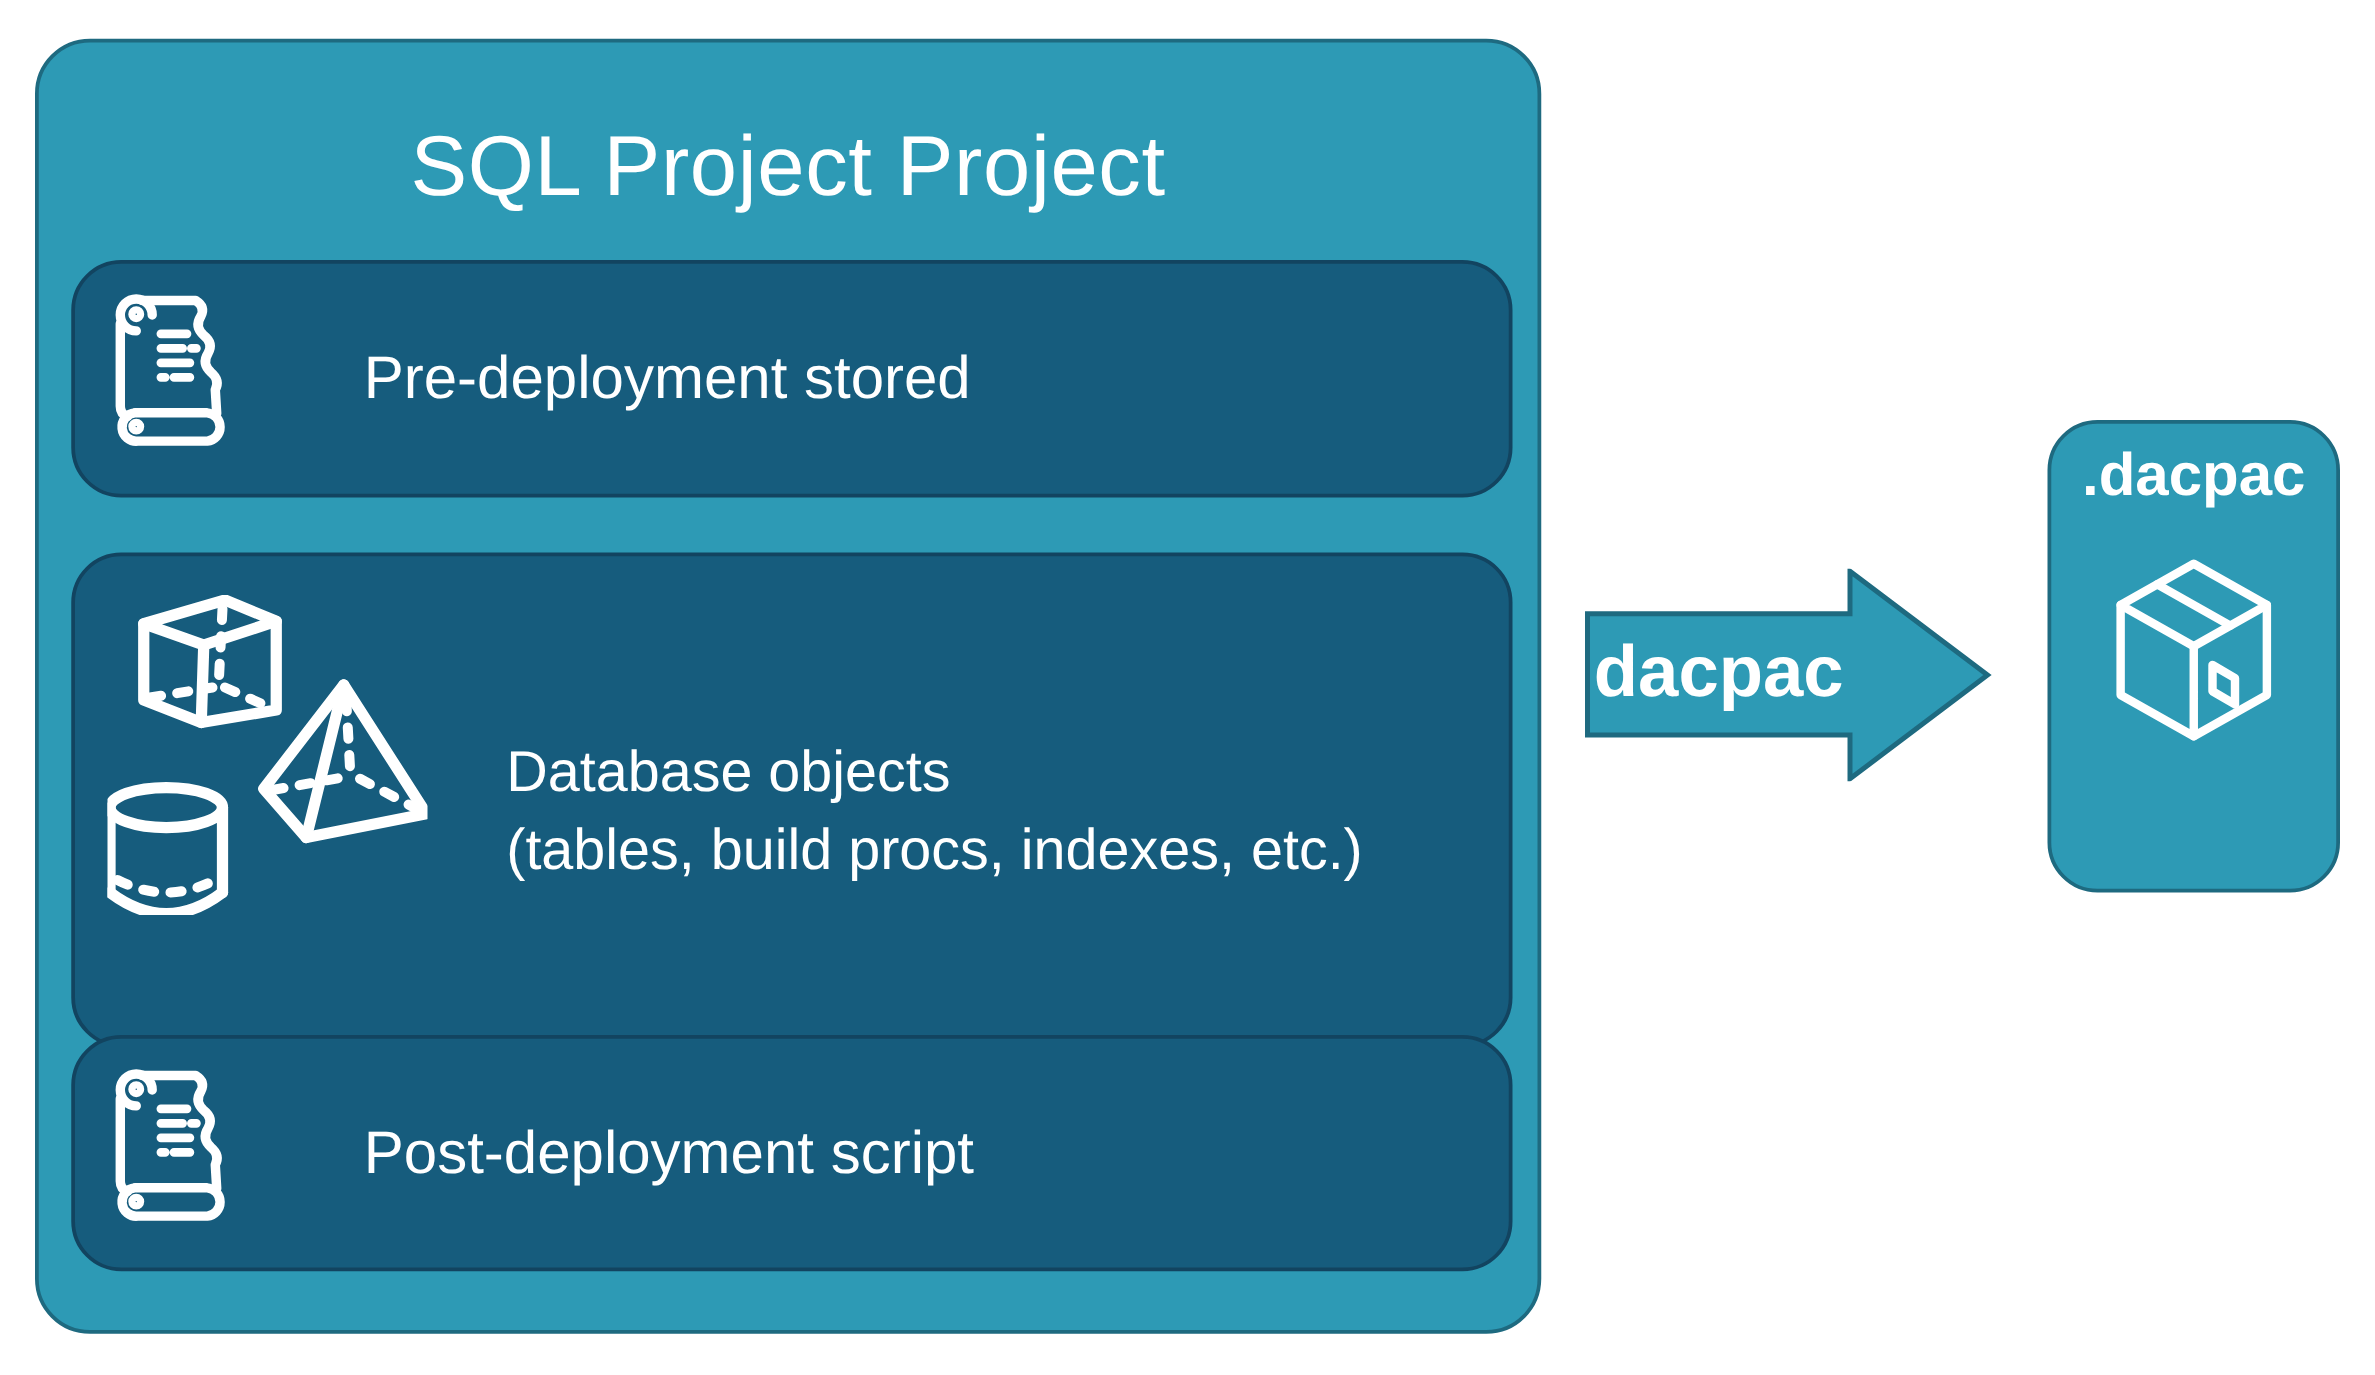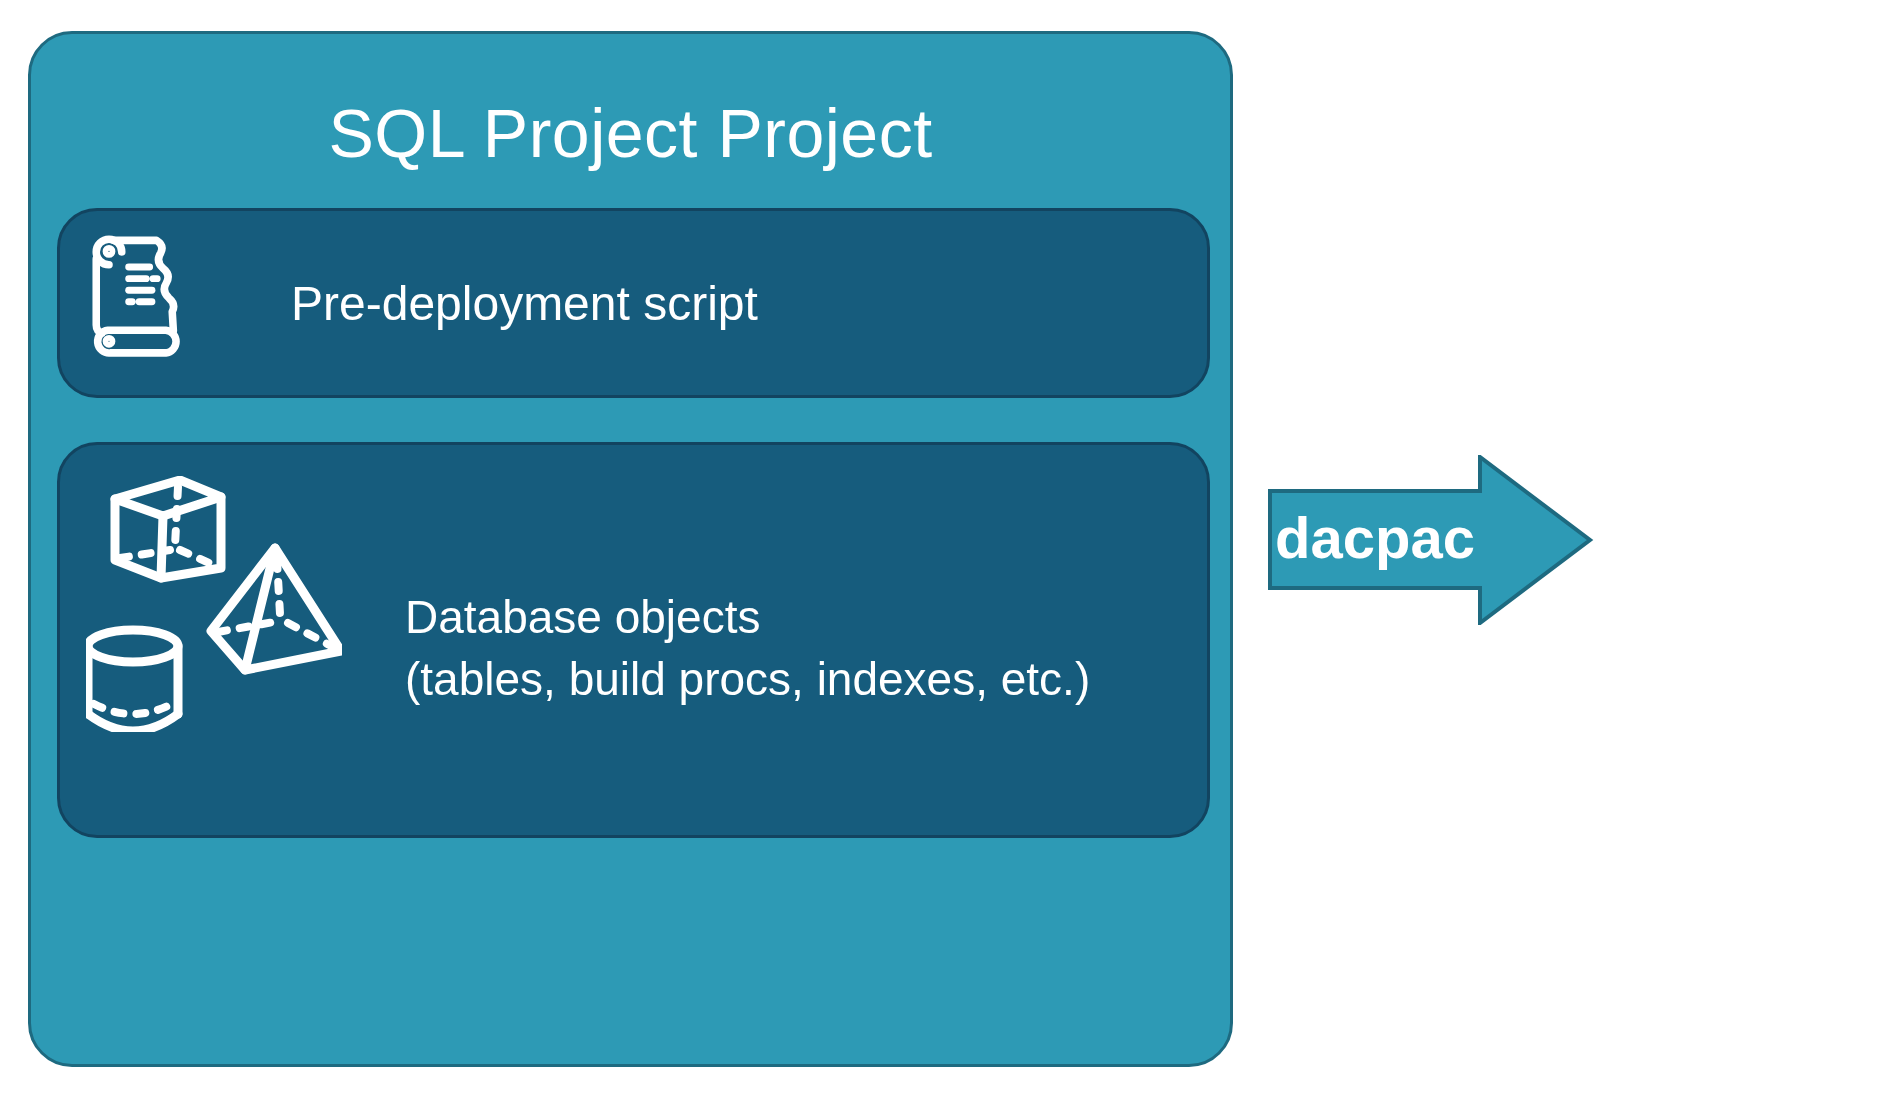--- a/index.html
+++ b/index.html
@@ -107,21 +107,21 @@
           <path d="M24 84.5 H74 A9.8 9.8 0 0 1 74 104 H26 A9.8 9.8 0 1 1 24 84.5"></path>
           <circle cx="25" cy="94" r="3" stroke-width="5"></circle>
         </g>
         <g class="st" stroke-width="6" stroke-linecap="butt">
           <path d="M42 30 H60"></path>
           <path d="M42 40 H57 M63 40 H66.5"></path>
           <path d="M42 50 H62"></path>
           <path d="M42 60 H45 M51 60 H62"></path>
         </g>
       </svg>
-      <div class="box-label">Pre-deployment script</div>
+      <div class="box-label">Pre-deployment stored</div>
     </div>
 
     <div class="inner-box box-obj">
       <svg class="shapes-icon" viewBox="0 0 256 256">
 
         <g>
           <g class="st" stroke-width="9">
             <path d="M94 4 L135 21 L77 40 L29 23 Z"></path>
             <path d="M29 23 L29 84 L75 102 L135 92 L135 21"></path>
             <path d="M77 40 L75 102"></path>
@@ -156,21 +156,52 @@
             <path d="M8 228 Q47 248 86 228"></path>
           </g>
         </g>
       </svg>
       <div class="obj-label-block">
         <div>Database objects</div>
         <div>(tables, build procs, indexes, etc.)</div>
       </div>
     </div>
 
+    <div class="inner-box box-post">
+      <svg class="scroll-icon" viewBox="0 0 100 122">
+        <g class="st" stroke-width="6.5">
+          <path d="M36 17 A11 11 0 1 0 25 28"></path>
+          <circle cx="25" cy="16.5" r="3" stroke-width="5"></circle>
+          <path d="M29 7 L66 7 q7 4.5 3.5 11 q-4.5 7 2 13 q7 5.5 3 12.5 q-4.5 7 2 13 q6.5 5.5 3 12 L80.5 85"></path>
+          <path d="M14 23 L14 80 Q14 85.5 19 87"></path>
+          <path d="M24 84.5 H74 A9.8 9.8 0 0 1 74 104 H26 A9.8 9.8 0 1 1 24 84.5"></path>
+          <circle cx="25" cy="94" r="3" stroke-width="5"></circle>
+        </g>
+        <g class="st" stroke-width="6" stroke-linecap="butt">
+          <path d="M42 30 H60"></path>
+          <path d="M42 40 H57 M63 40 H66.5"></path>
+          <path d="M42 50 H62"></path>
+          <path d="M42 60 H45 M51 60 H62"></path>
+        </g>
+      </svg>
+      <div class="box-label">Post-deployment script</div>
+    </div>
   </div>
 
   <svg class="build-arrow" viewBox="0 0 326 170">
     <polygon points="2,36 212,36 212,2 322,85 212,168 212,133 2,133" fill="#2D9AB5" stroke="#1E6A80" stroke-width="4" stroke-linejoin="miter"></polygon>
   </svg>
   <div class="build-label">dacpac</div>
 
+  <div class="dacpac-box">
+    <div class="dacpac-label">.dacpac</div>
+    <svg class="package-icon" viewBox="0 0 120 132">
+      <g class="st" stroke-width="4.5">
+        <path d="M60 10 L99 32 L60 54 L21 32 Z"></path>
+        <path d="M40.5 21 L79.5 43"></path>
+        <path d="M21 32 V80 L60 102 V54"></path>
+        <path d="M99 32 V80 L60 102"></path>
+        <path d="M70 64 L82 71 V85 L70 78 Z"></path>
+      </g>
+    </svg>
+  </div>
 
 </div>
 
 </body></html>

